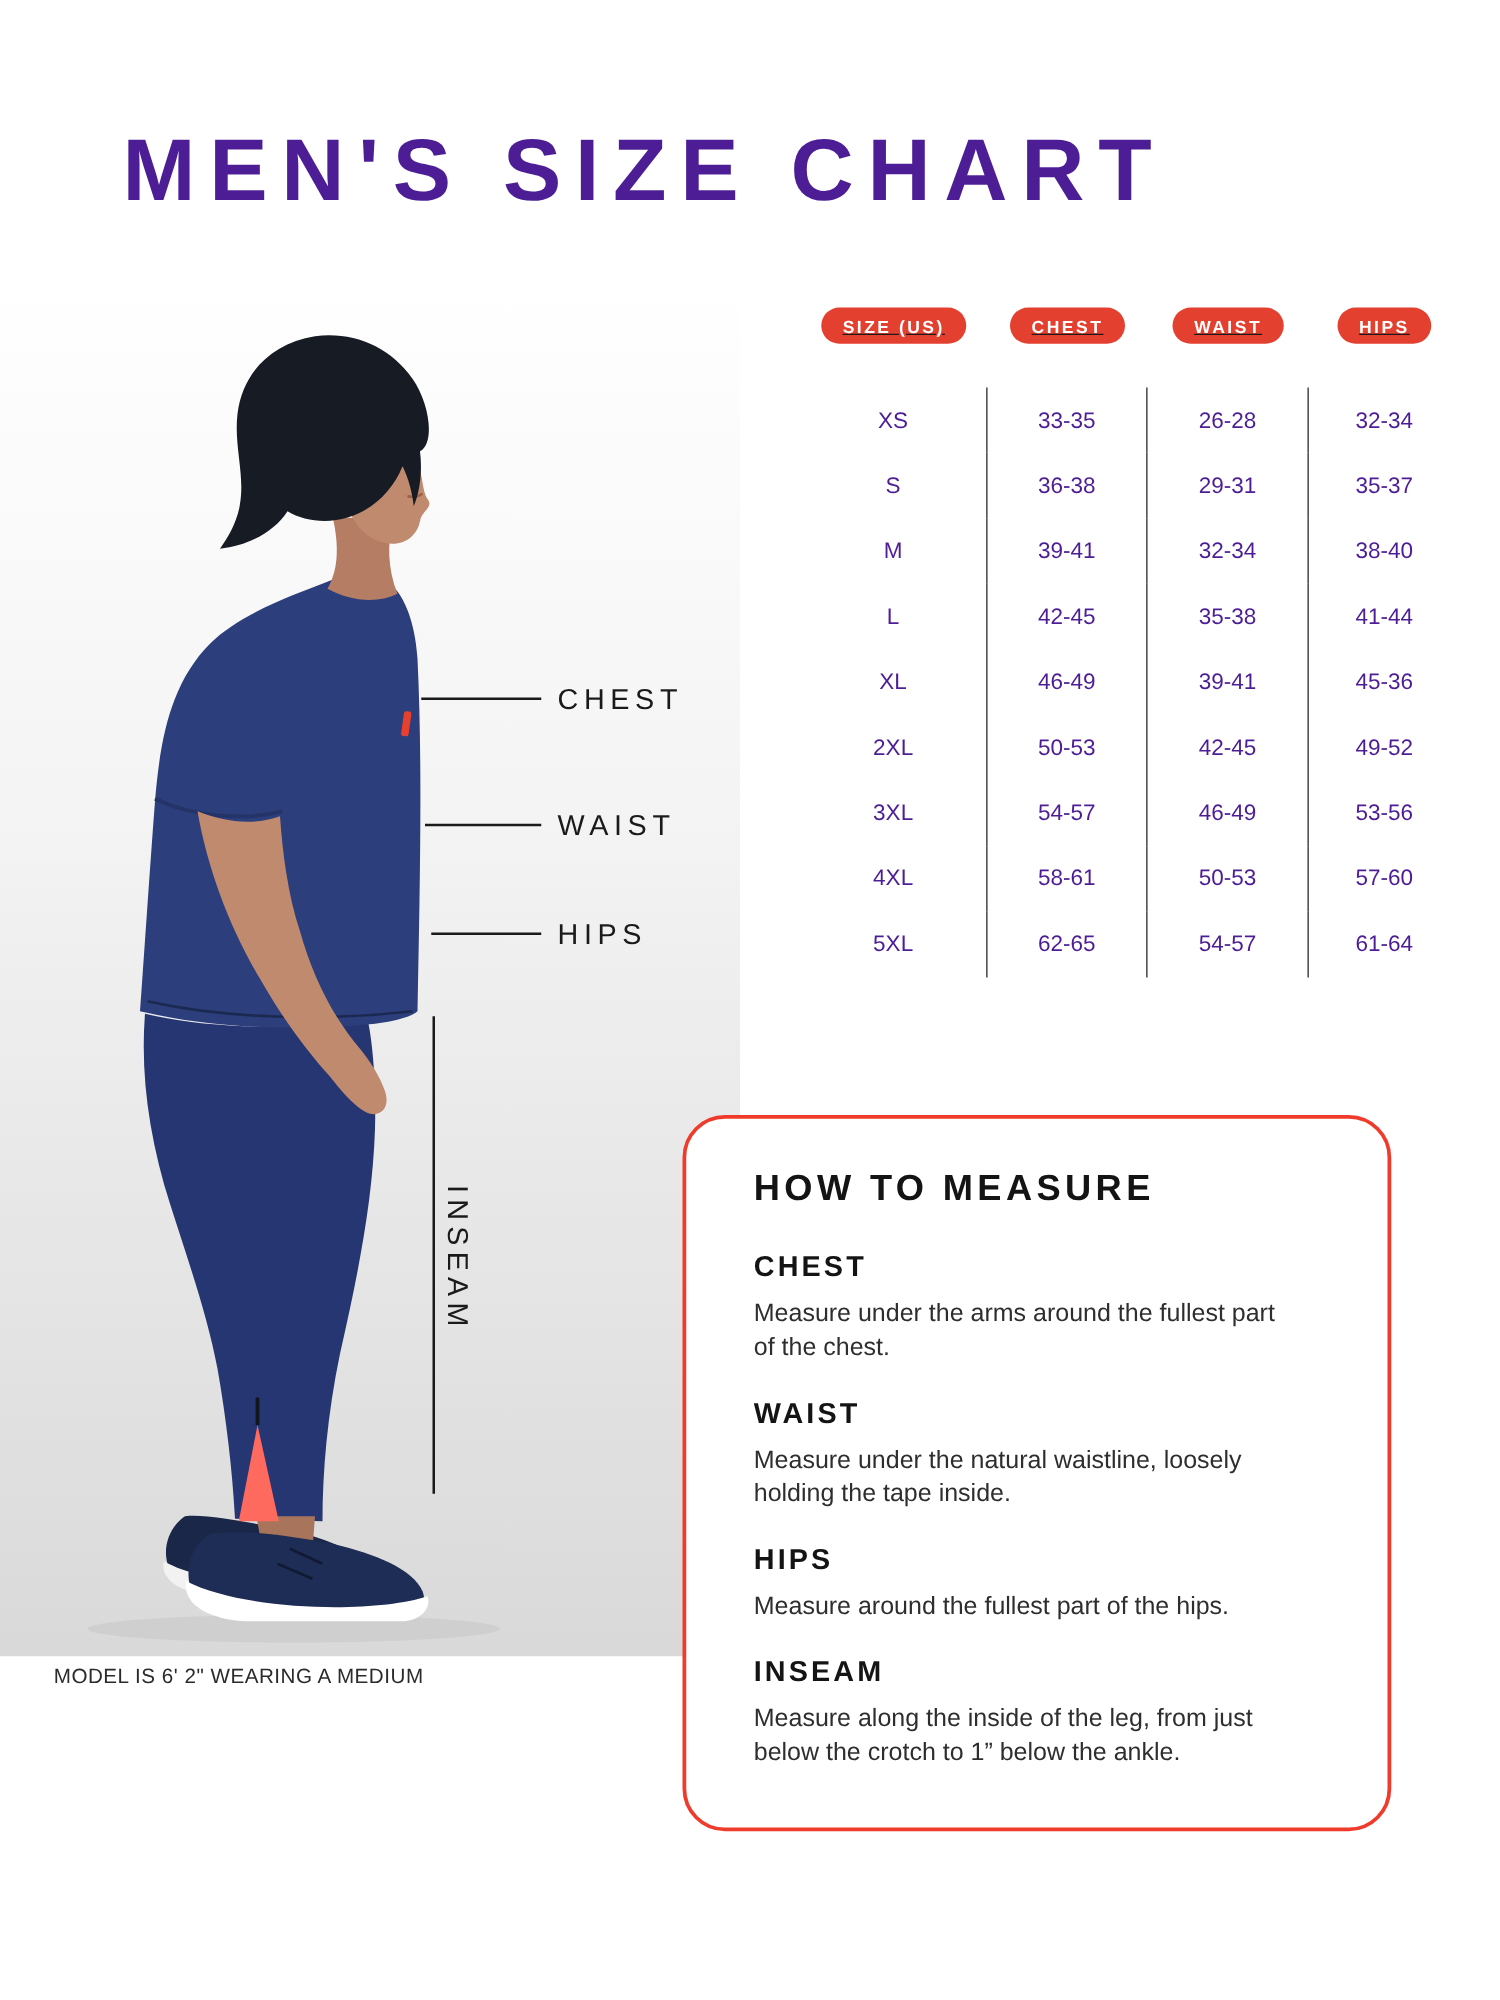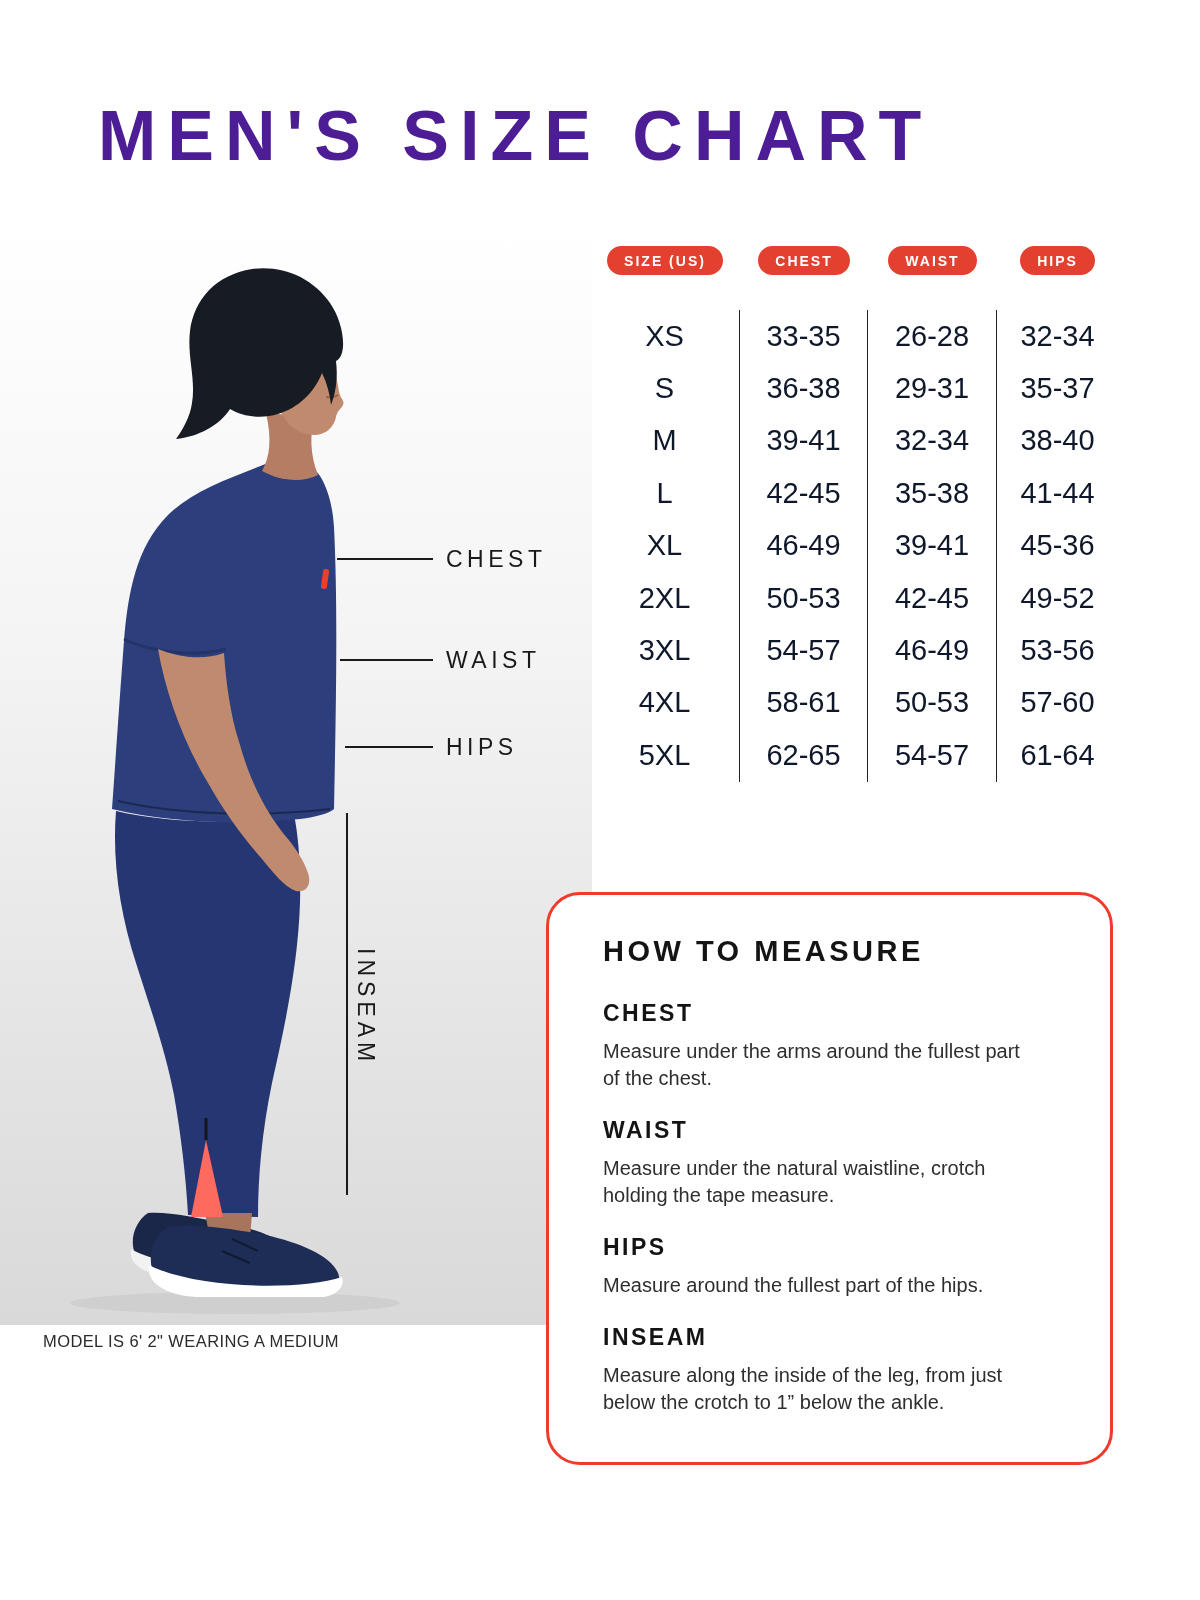--- a/index.html
+++ b/index.html
@@ -27,29 +27,29 @@
   .pointer-hips  { left:345px; top:734px; } .pointer-hips  .pointer-line { width:88px; }
 
   .inseam-line  { position:absolute; left:346px; top:813px; width:2px; height:382px; background:#1a1a1a; }
   .inseam-label { position:absolute; left:352px; top:948px; writing-mode:vertical-rl;
                   font-size:23px; letter-spacing:5px; color:#1a1a1a; }
 
   .model-caption { position:absolute; left:43px; top:1332px; font-size:16.5px;
                    letter-spacing:0.4px; color:#2b2b2b; }
 
   
-  .size-table { position:absolute; left:590px; top:246px; width:528px; }
+  .size-table { position:absolute; left:640px; top:246px; width:528px;text-decoration:underline; }
   .table-head, .table-body { display:grid; grid-template-columns:150px 128px 129px 121px; }
   .table-head { height:30px; }
   .head-cell { display:flex; justify-content:center; align-items:flex-start; }
   .pill { background:#e4402f; color:#ffffff; font-size:14px; font-weight:bold;
           letter-spacing:2px; padding:7px 17px 6px 17px; border-radius:15px; white-space:nowrap; }
   .table-body { position:absolute; left:0; top:64px; }
   .cell { height:52.4px; display:flex; align-items:center; justify-content:center;
-          font-size:29px; color:#0f172a; }
+          font-size:18px; color:#4c1d95; }
   .cell:not(:nth-child(4n)) { border-right:1.5px solid #222222; }
 
   
   .measure-box { position:absolute; left:546px; top:892px; width:567px; height:573px;
                  background:#ffffff; border:3px solid #f03a2c; border-radius:34px;
                  padding:40px 36px 0 54px; }
   .measure-title { font-size:29px; font-weight:bold; letter-spacing:3.5px; color:#141414;
                    margin-bottom:32px; }
   .measure-section { margin-bottom:25px; }
   .measure-heading { font-size:23px; font-weight:bold; letter-spacing:2.5px; color:#141414;
@@ -185,21 +185,21 @@
   <div class="measure-box">
     <h2 class="measure-title">HOW TO MEASURE</h2>
 
     <div class="measure-section">
       <div class="measure-heading">CHEST</div>
       <div class="measure-body">Measure under the arms around the fullest part of the chest.</div>
     </div>
 
     <div class="measure-section">
       <div class="measure-heading">WAIST</div>
-      <div class="measure-body">Measure under the natural waistline, crotch holding the tape measure.</div>
+      <div class="measure-body">Measure under the natural waistline, loosely holding the tape inside.</div>
     </div>
 
     <div class="measure-section">
       <div class="measure-heading">HIPS</div>
       <div class="measure-body">Measure around the fullest part of the hips.</div>
     </div>
 
     <div class="measure-section">
       <div class="measure-heading">INSEAM</div>
       <div class="measure-body">Measure along the inside of the leg, from just below the crotch to 1” below the ankle.</div>

